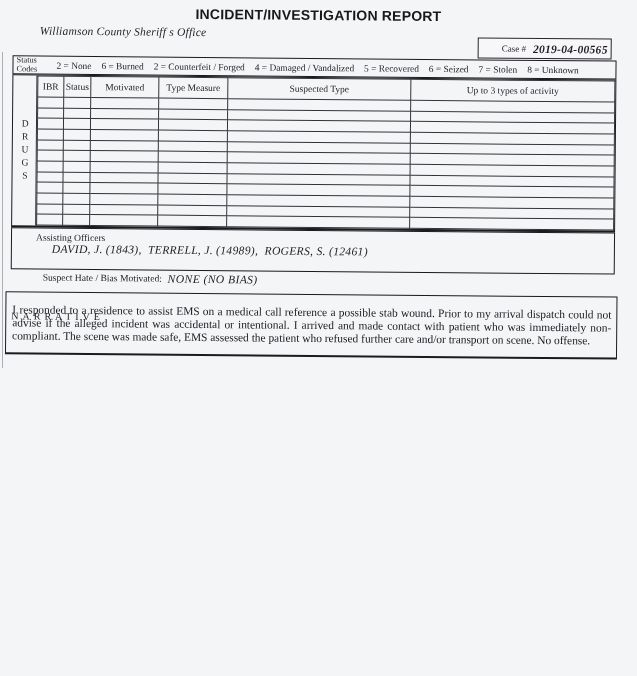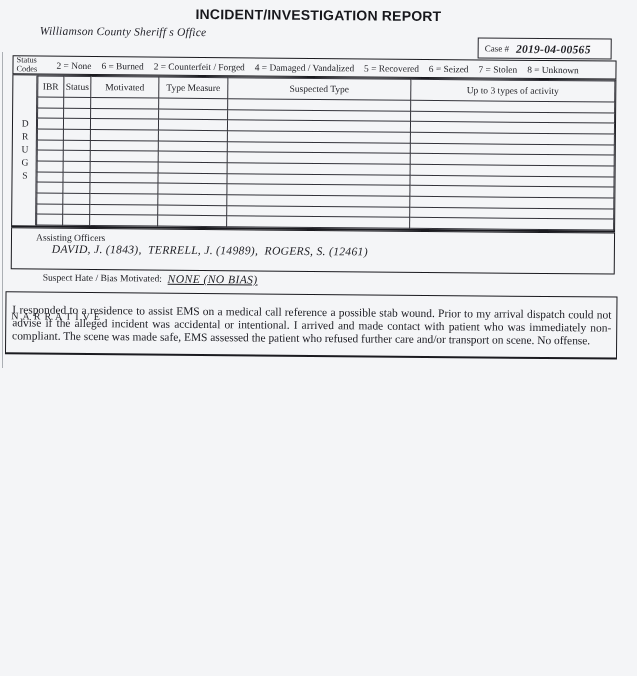--- a/index.html
+++ b/index.html
@@ -28,21 +28,21 @@
     position:absolute; left:40px; top:27px;
     font-style:italic; font-size:11.5px; letter-spacing:0.2px;
     color:#26262e;
   }
   .case-box {
     position:absolute; left:478px; top:36px; width:134px; height:21px;
     border:1.4px solid #26262c;
     display:flex; align-items:center; padding-left:6px;
     background:rgba(255,255,255,0.25);
   }
-  .case-label { font-size:9px; }
+  .case-label { font-size:9px;margin-left:17px; }
   .case-number { font-style:italic; font-size:11.5px; margin-left:7px; letter-spacing:0.3px;font-weight:bold; }
   .status-bar {
     position:absolute; left:13px; top:58px; width:604px; height:19px;
     border:1.5px solid #1b1b20;
     display:flex; align-items:center;
   }
   .status-bar-label { font-size:8.3px; line-height:8.6px; margin-left:3px; width:32px; }
   .codes-list { display:flex; gap:10px; margin-left:8px; font-size:9.4px; white-space:nowrap; }
   .table-box {
     position:absolute; left:13px; top:77px; width:604px; height:153px;
@@ -71,21 +71,21 @@
     border:1.5px solid #1b1b20;
   }
   .assisting-label { position:absolute; left:24px; top:3px; font-size:9.6px; }
   .officers-line {
     position:absolute; left:40px; top:14px;
     font-style:italic; font-size:11.6px; letter-spacing:0.3px;
     white-space:pre;
   }
   .bias-row { position:absolute; left:0; top:274px; width:604px; }
   .bias-label { position:absolute; left:45px; top:0; font-size:9.6px; }
-  .bias-value { position:absolute; left:170px; top:0; font-style:italic; font-size:11.6px; letter-spacing:0.4px;text-decoration:underline; }
+  .bias-value { position:absolute; left:170px; top:0; font-style:italic; font-size:11.6px; letter-spacing:0.4px; }
   .narrative-box {
     position:absolute; left:8px; top:294px; width:612px; height:63px;
     border:1.4px solid #1b1b20; border-bottom-width:2.2px;
   }
   .narrative-label {
     position:absolute; left:5px; top:18px;
     font-size:10px; letter-spacing:4px;
   }
   .narrative-text {
     position:absolute; left:6px; right:5px; top:11px;

